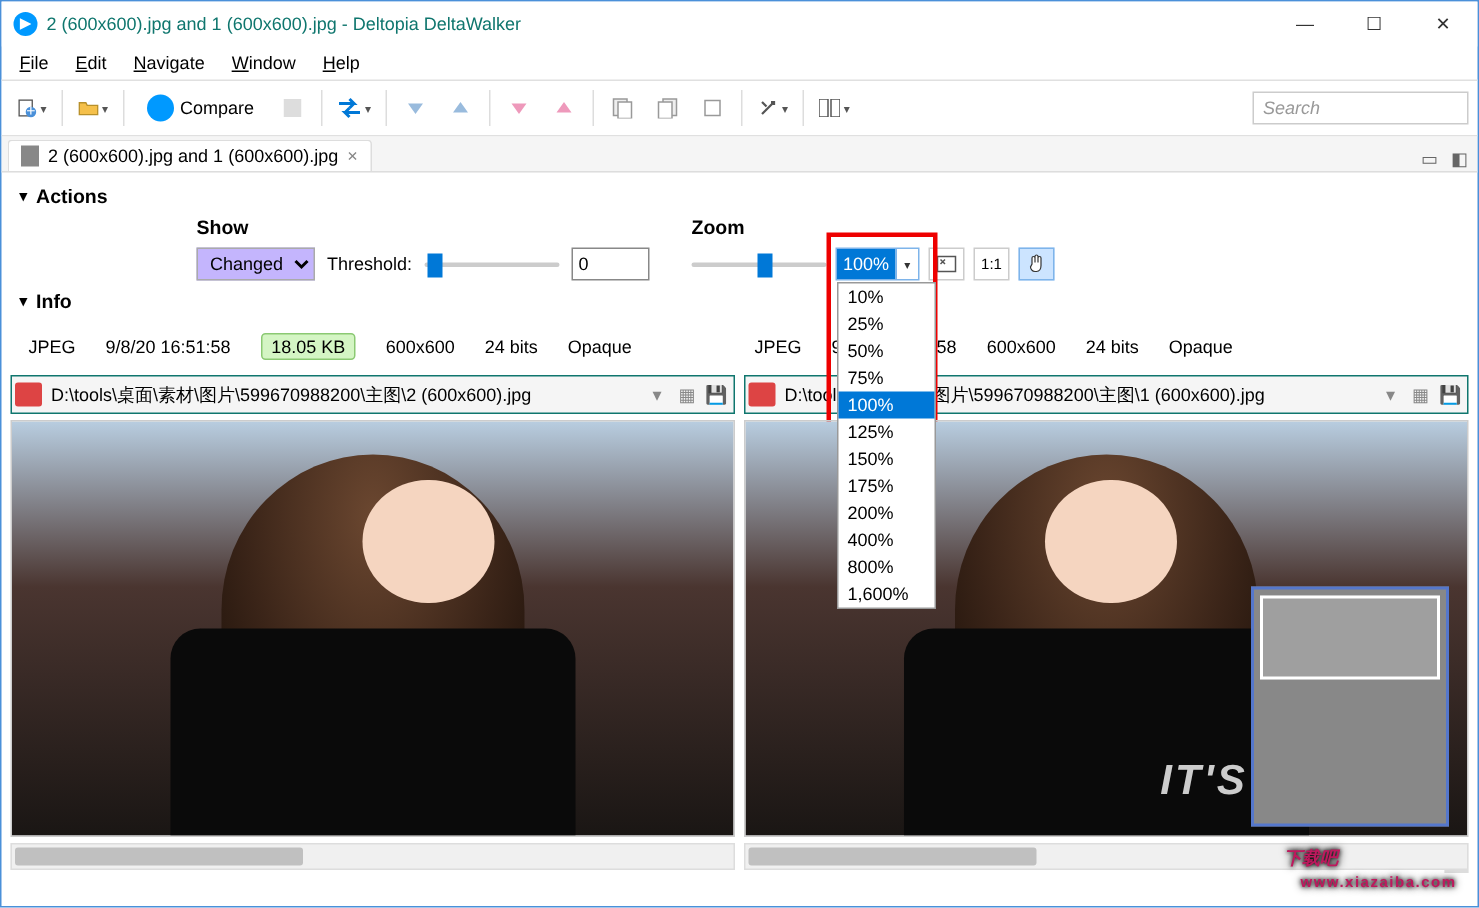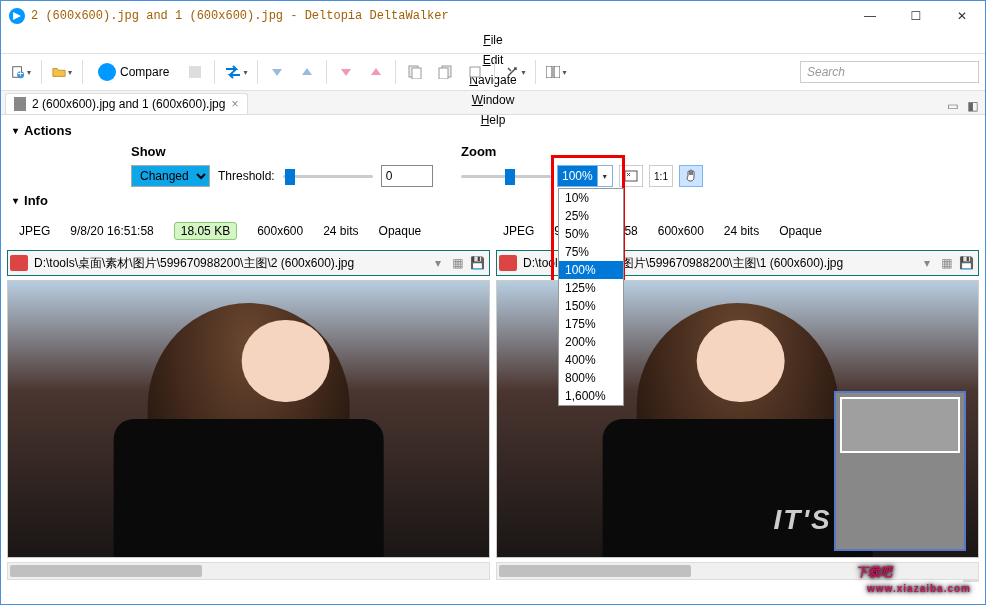--- a/index.html
+++ b/index.html
@@ -1,54 +1,54 @@
 <!DOCTYPE html>
 <html><head>
 <meta charset="utf-8">
 <style>
 * { box-sizing: border-box; margin: 0; padding: 0; font-family: "Segoe UI", Tahoma, sans-serif; font-size: 12px; }
 body { width: 986px; height: 605px; background: #fff; border: 1px solid #4a90d9; overflow: hidden; position: relative; }
 
 .titlebar { height: 30px; display: flex; align-items: center; padding: 0 0 0 8px; background: #fff; }
 .titlebar .app-icon { width: 16px; height: 16px; background: #0099ff; border-radius: 50%; margin-right: 6px; position: relative; }
 .titlebar .app-icon::after { content:""; position:absolute; left:4px; top:4px; width:8px; height:8px; background:#fff; clip-path: polygon(0 0,100% 50%,0 100%); }
-.titlebar .title { flex: 1; color: #a16207; font-family: Liberation Mono, monospace; }
+.titlebar .title { flex: 1; color: #0f766e; }
 .winbtns { display: flex; }
 .winbtn { width: 46px; height: 30px; display:flex; align-items:center; justify-content:center; color:#333; }
 
-.menubar { height: 22px; display: flex; align-items: center; padding: 0 4px; gap: 2px; flex-direction: column; }
+.menubar { height: 22px; display: flex; align-items: center; padding: 0 4px; gap: 2px; }
 .menubar span { padding: 2px 8px; }
 .menubar span u { text-decoration: underline; }
 
 .toolbar { height: 38px; border-top: 1px solid #e0e0e0; border-bottom: 1px solid #e0e0e0; display: flex; align-items: center; padding: 0 6px; gap: 4px; background:#fff; }
 .tbtn { height: 26px; min-width: 26px; display:flex; align-items:center; justify-content:center; padding:0 4px; border-radius:2px; }
 .tbtn.drop::after { content:"▾"; font-size:8px; margin-left:2px; color:#555; }
 .tsep { width:1px; height:24px; background:#ddd; margin:0 2px; }
 .compare-btn { display:flex; align-items:center; gap:4px; padding:0 8px; border:1px solid transparent; }
 .compare-btn .ico { width:18px; height:18px; background:#0099ff; border-radius:50%; position:relative; }
-.search-box { margin-left:auto; width:179px; height:22px; border:1px solid #ccc; padding:0 6px; color:#999; font-style:italic; display:flex; align-items:center; }
+.search-box { margin-left:auto; width:144px; height:22px; border:1px solid #ccc; padding:0 6px; color:#999; font-style:italic; display:flex; align-items:center; }
 
 .tabbar { height: 24px; background:#f5f5f5; display:flex; align-items:flex-end; padding:0 4px; border-bottom:1px solid #ddd; }
 .tab { background:#fff; border:1px solid #ddd; border-bottom:none; padding:3px 8px; display:flex; align-items:center; gap:6px; border-radius:3px 3px 0 0; }
 .tab .doc-ico { width:12px; height:14px; background:#888; }
 .tab .close { color:#888; cursor:pointer; }
 .tabbar .spacer { flex:1; }
 .tabbar .mini { width:16px; height:16px; margin-left:4px; color:#666; display:flex; align-items:center; justify-content:center; }
 
 .section { padding: 8px 12px 4px; }
 .section-head { display:flex; align-items:center; gap:6px; font-weight:bold; font-size:13px; margin-bottom:6px; }
 .section-head::before { content:"▾"; font-size:10px; }
 
 .actions-row { display:flex; align-items:center; }
 .show-block, .zoom-block { display:flex; flex-direction:column; gap:6px; }
 .show-block { margin-left: 118px; width: 330px; }
 .zoom-block { width: 270px; }
 .block-label { font-weight:bold; font-size:13px; }
 .show-controls { display:flex; align-items:center; gap:8px; }
-select.changed { height:22px; border:1px solid #aaa; background:#0ea5e9; padding:0 4px; }
+select.changed { height:22px; border:1px solid #aaa; background:#c4b5fd; padding:0 4px; }
 .threshold-lbl { }
 .slider { width:90px; height:20px; position:relative; }
 .slider .track { position:absolute; top:9px; left:0; right:0; height:3px; background:#ccc; border-radius:2px; }
 .slider .thumb { position:absolute; top:3px; width:10px; height:16px; background:#0078d7; }
 .num-input { width:52px; height:22px; border:1px solid #888; text-align:left; padding:0 4px; }
 
 .zoom-controls { display:flex; align-items:center; gap:6px; position:relative; }
 .zoom-combo { width:56px; height:22px; border:1px solid #7eb4ea; background:#fff; display:flex; align-items:center; position:relative; }
 .zoom-combo .val { flex:1; background:#0078d7; color:#fff; padding:0 4px; height:100%; display:flex; align-items:center; }
 .zoom-combo .arrow { width:16px; height:100%; display:flex; align-items:center; justify-content:center; border-left:1px solid #7eb4ea; color:#333; font-size:8px; }

